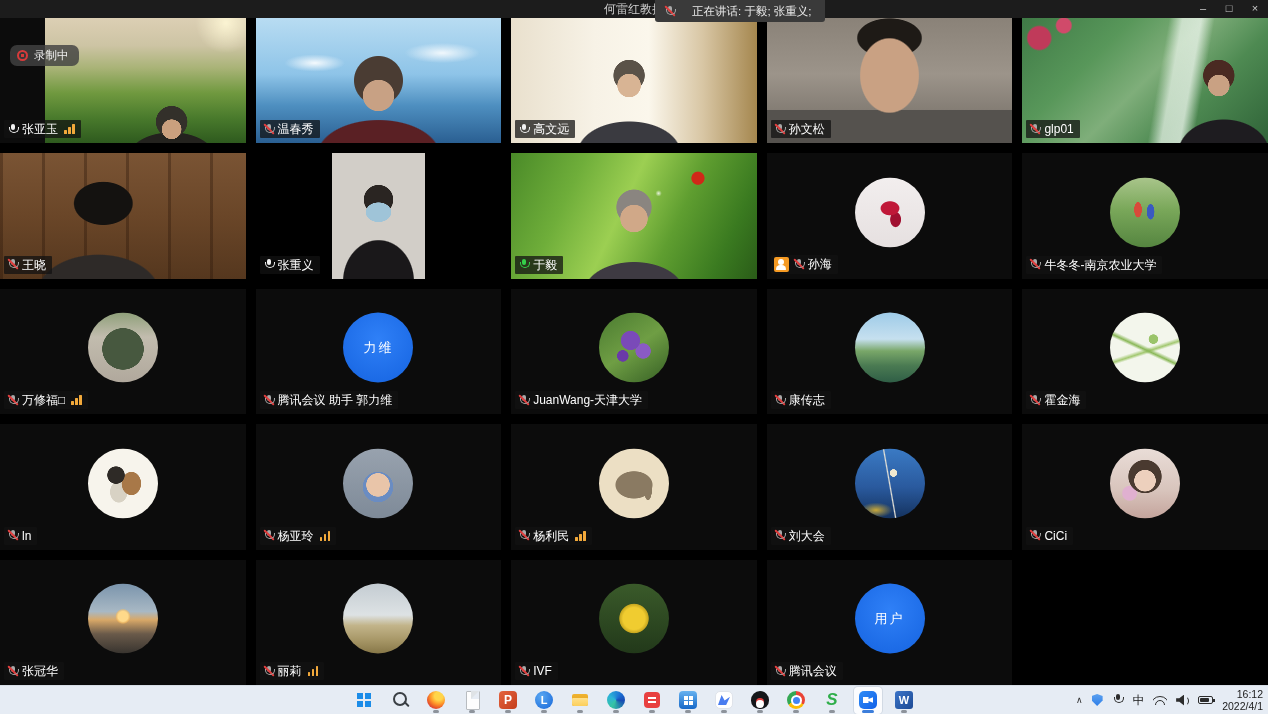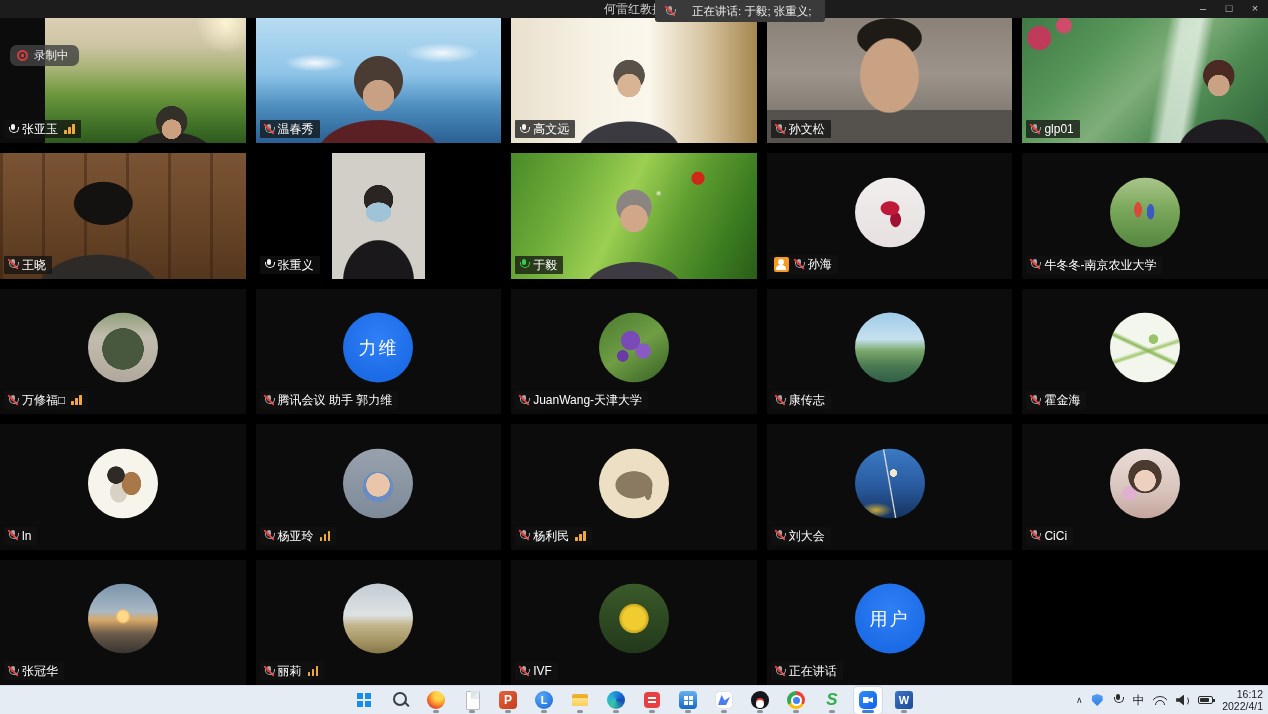--- a/index.html
+++ b/index.html
@@ -52,21 +52,21 @@
   .badge { width:15px; height:15px; border-radius:2px; background:#f59a23; position:relative;
     flex:none; margin-right:1px; }
   .badge::before { content:''; position:absolute; left:4.5px; top:2px; width:6px; height:6px;
     border-radius:50%; background:#fff; }
   .badge::after { content:''; position:absolute; left:2.5px; bottom:1.5px; width:10px; height:5px;
     border-radius:5px 5px 1px 1px; background:#fff; }
 
   
   .avatar { position:absolute; left:50%; top:50%; transform:translate(-50%,-55%);
     width:70px; height:70px; border-radius:50%; overflow:hidden; display:flex;
-    align-items:center; justify-content:center; color:#fff; font-size:18px; letter-spacing:2px; }
+    align-items:center; justify-content:center; color:#fff; font-size:13px; letter-spacing:2px; }
   .av-bluetext { background:radial-gradient(circle at 50% 38%,#2f80f7,#1563e0); }
   .av-moongate { background:radial-gradient(circle 21px at 50% 52%,#47583f 98%,transparent),
     linear-gradient(180deg,#8fa07a 0%,#c2bcae 35%,#b0a89c 100%); }
   .av-flowers { background:radial-gradient(circle 10px at 45% 40%,#7a4ab8 92%,transparent),
     radial-gradient(circle 8px at 63% 55%,#8a5ac4 92%,transparent),
     radial-gradient(circle 6px at 34% 62%,#6a3aa8 92%,transparent),
     linear-gradient(145deg,#4a7a30,#6f9e44 50%,#355f24); }
   .av-city { background:radial-gradient(ellipse 26px 5px at 50% 56%,rgba(255,220,140,.95),transparent 75%),
     radial-gradient(ellipse 12px 4px at 32% 66%,rgba(120,180,255,.8),transparent 75%),
     linear-gradient(180deg,#17253f 0%,#24395c 45%,#3a557c 56%,#141f33 100%); }
@@ -498,21 +498,21 @@
           </span>
           <span>IVF</span>
         </div>
       </div>
       <div class="tile">
         <div class="avatar av-bluetext">用户</div>
         <div class="label">
           <span class="mic off">
             <i class="slash"></i>
           </span>
-          <span>正在讲话</span>
+          <span>腾讯会议</span>
         </div>
       </div>
     </div>
 
   <div id="taskbar">
     <div id="taskbar-icons">
         <div class="tbi">
           <span class="tg tb-start"></span>
         </div>
         <div class="tbi">

